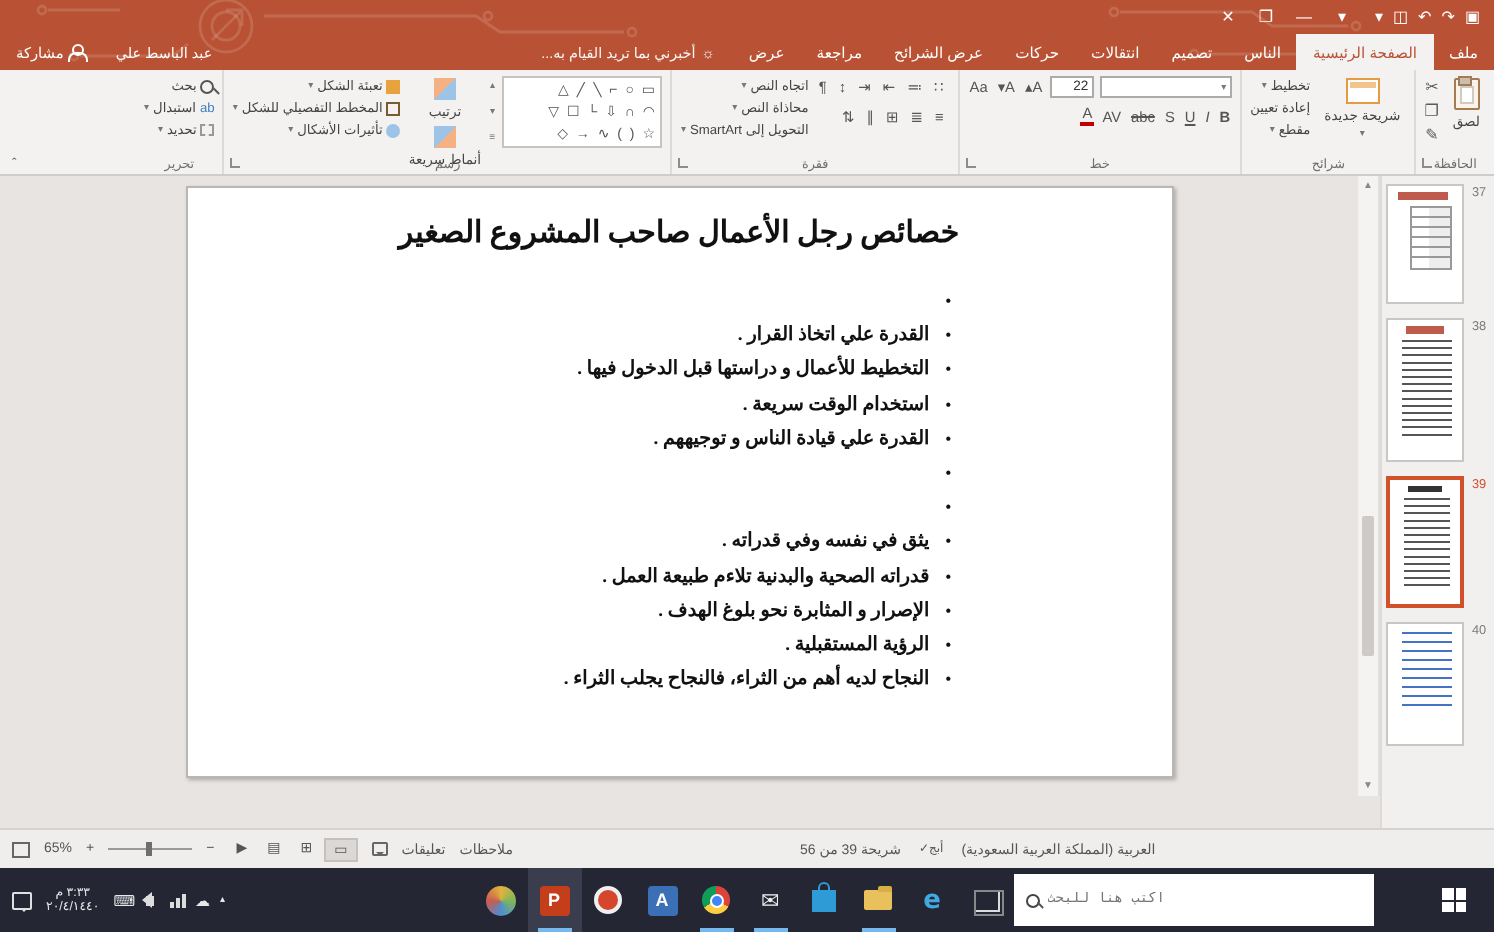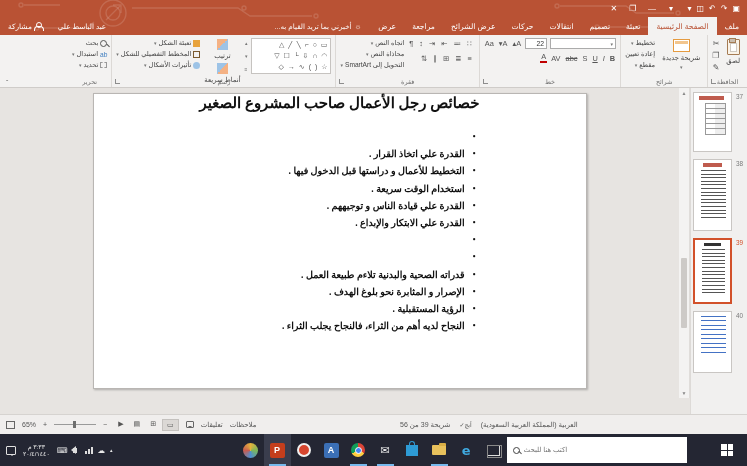--- a/index.html
+++ b/index.html
@@ -47,21 +47,21 @@
 .ficon.red{border-bottom:2px solid #C00000;line-height:8px}
 .gallery{background:#fff;border:1px solid #C6C3C0;width:80px;display:flex;flex-direction:column;justify-content:space-around;padding:0 2px;font-size:7px;color:#555}
 .gallery div{display:flex;justify-content:space-between;letter-spacing:1px;white-space:nowrap;overflow:hidden}
 .galcol{display:flex;flex-direction:column;justify-content:space-between;font-size:5px;color:#777;padding:2px 0}
 .sq-ic{width:11px;height:11px;background:linear-gradient(135deg,#F4B183 50%,#9DC3E6 50%)}
 .collapse-btn{position:absolute;left:6px;bottom:1px;font-size:7px;color:#666}
 .colorchip{width:7px;height:7px;display:inline-block}
 
 
 .editpane{position:absolute;top:88px;right:68px;left:0;bottom:68px;overflow:hidden}
-.slide{width:494px;height:296px;margin:5px auto 0;background:#fff;border:1px solid #B9B6B3;box-shadow:1px 1px 2px rgba(0,0,0,.25);}
+.slide{width:494px;height:296px;margin:5px auto 0;background:#fff;border:1px solid #B9B6B3;box-shadow:1px 1px 2px rgba(0,0,0,.25);padding-top:13px}
 .slide-title{text-align:center;font-size:15px;font-weight:bold;color:#111;font-family:"Liberation Serif","DejaVu Serif",serif}
 .bullets{margin-top:16px;padding-right:110px;padding-left:28px;font-family:"Liberation Serif","DejaVu Serif",serif}
 .brow{display:flex;gap:8px;font-size:9.6px;font-weight:bold;line-height:17.2px;color:#111}
 .brow .dot{font-size:8px}
 .vscroll{position:absolute;top:88px;right:57px;width:11px;bottom:68px;background:#F4F3F2;border-right:1px solid #E0DDDA;display:flex;flex-direction:column;align-items:center;font-size:6px;color:#888}
 .vscroll .thumbtrack{flex:1;width:100%;position:relative}
 .vscroll .sthumb{position:absolute;top:55%;left:2px;right:2px;height:70px;background:#CDCAC7;border-radius:1px}
 .notesbar{position:absolute;right:68px;left:0;bottom:52px;height:16px;background:#F0EEED;border-top:1px solid #D8D5D2;display:flex;align-items:center;padding-right:88px;font-size:7.2px;color:#555}
 
 
@@ -118,21 +118,21 @@
 .chrome-c::after{content:"";position:absolute;inset:3.5px;background:#4285F4;border:1.5px solid #fff;border-radius:50%}
 .mail-ic{font-size:11px;color:#eee}
 .store-ic{width:12px;height:11px;background:#2E9BD6;position:relative}
 .store-ic::before{content:"";position:absolute;top:-4px;left:3px;width:4px;height:3px;border:1px solid #2E9BD6;border-bottom:none;border-radius:3px 3px 0 0}
 .folder-ic{width:14px;height:10px;background:#E8C15C;border-radius:1px;position:relative}
 .folder-ic::before{content:"";position:absolute;top:-2px;right:0;width:7px;height:3px;background:#D9AE45;border-radius:1px 1px 0 0}
 .edge-e{font-size:13px;font-weight:bold;color:#3FA9E0;font-family:"DejaVu Sans",sans-serif}
 .tview{width:13px;height:11px;border:1px solid #ddd;position:relative;background:transparent}
 .tview::after{content:"";position:absolute;right:-3px;bottom:-3px;width:13px;height:11px;border:1px solid #888}
 .searchbox{width:180px;height:26px;background:#fff;display:flex;align-items:center;gap:4px;padding:0 6px;color:#666}
-.searchbox input{border:none;outline:none;font-size:7px;width:120px;font-family:Liberation Serif, serif;color:#444;background:transparent}
+.searchbox input{border:none;outline:none;font-size:7px;width:120px;font-family:Liberation Mono, monospace;color:#444;background:transparent}
 .mag{width:7px;height:7px;border:1.4px solid #555;border-radius:50%;position:relative;flex:none}
 .mag::after{content:"";position:absolute;width:4px;height:1.4px;background:#555;transform:rotate(45deg);right:-3.4px;bottom:-1px}
 .mag.white{border-color:#444}
 .startbtn{width:40px;height:100%;display:flex;align-items:center;justify-content:center;margin-left:auto}
 .winlogo{width:12px;height:12px;display:grid;grid-template-columns:1fr 1fr;grid-template-rows:1fr 1fr;gap:1px}
 .winlogo i{background:#fff;display:block}
 </style>
 </head>
 <body>
 <div class="screen">
@@ -168,21 +168,21 @@
     <div class="win-controls">
       <span>✕</span>
       <span>❐</span>
       <span>—</span>
       <span>▾</span>
     </div>
   </div>
   <div class="tabrow">
     <div class="tab">ملف</div>
     <div class="tab active">الصفحة الرئيسية</div>
-    <div class="tab">تعبئة</div>
+    <div class="tab">الناس</div>
     <div class="tab">تصميم</div>
     <div class="tab">انتقالات</div>
     <div class="tab">حركات</div>
     <div class="tab">عرض الشرائح</div>
     <div class="tab">مراجعة</div>
     <div class="tab">عرض</div>
     <div class="tellme">
       <span>☼</span>
       <span>أخبرني بما تريد القيام به...</span>
     </div>
@@ -364,27 +364,27 @@
       <div class="brow">
             <span class="dot">•</span>
             <span>استخدام الوقت سريعة .</span>
           </div>
       <div class="brow">
             <span class="dot">•</span>
             <span>القدرة علي قيادة الناس و توجيههم .</span>
           </div>
       <div class="brow">
             <span class="dot">•</span>
-            <span>القدرة علي الابتكار والإبداع .</span>
-          </div>
-      <div class="brow">
-            <span class="dot">•</span>
-          </div>
-      <div class="brow">
-            <span class="dot">•</span>
+          </div>
+      <div class="brow">
+            <span class="dot">•</span>
+          </div>
+      <div class="brow">
+            <span class="dot">•</span>
+            <span>يثق في نفسه وفي قدراته .</span>
           </div>
       <div class="brow">
             <span class="dot">•</span>
             <span>قدراته الصحية والبدنية تلاءم طبيعة العمل .</span>
           </div>
       <div class="brow">
             <span class="dot">•</span>
             <span>الإصرار و المثابرة نحو بلوغ الهدف .</span>
           </div>
       <div class="brow">

